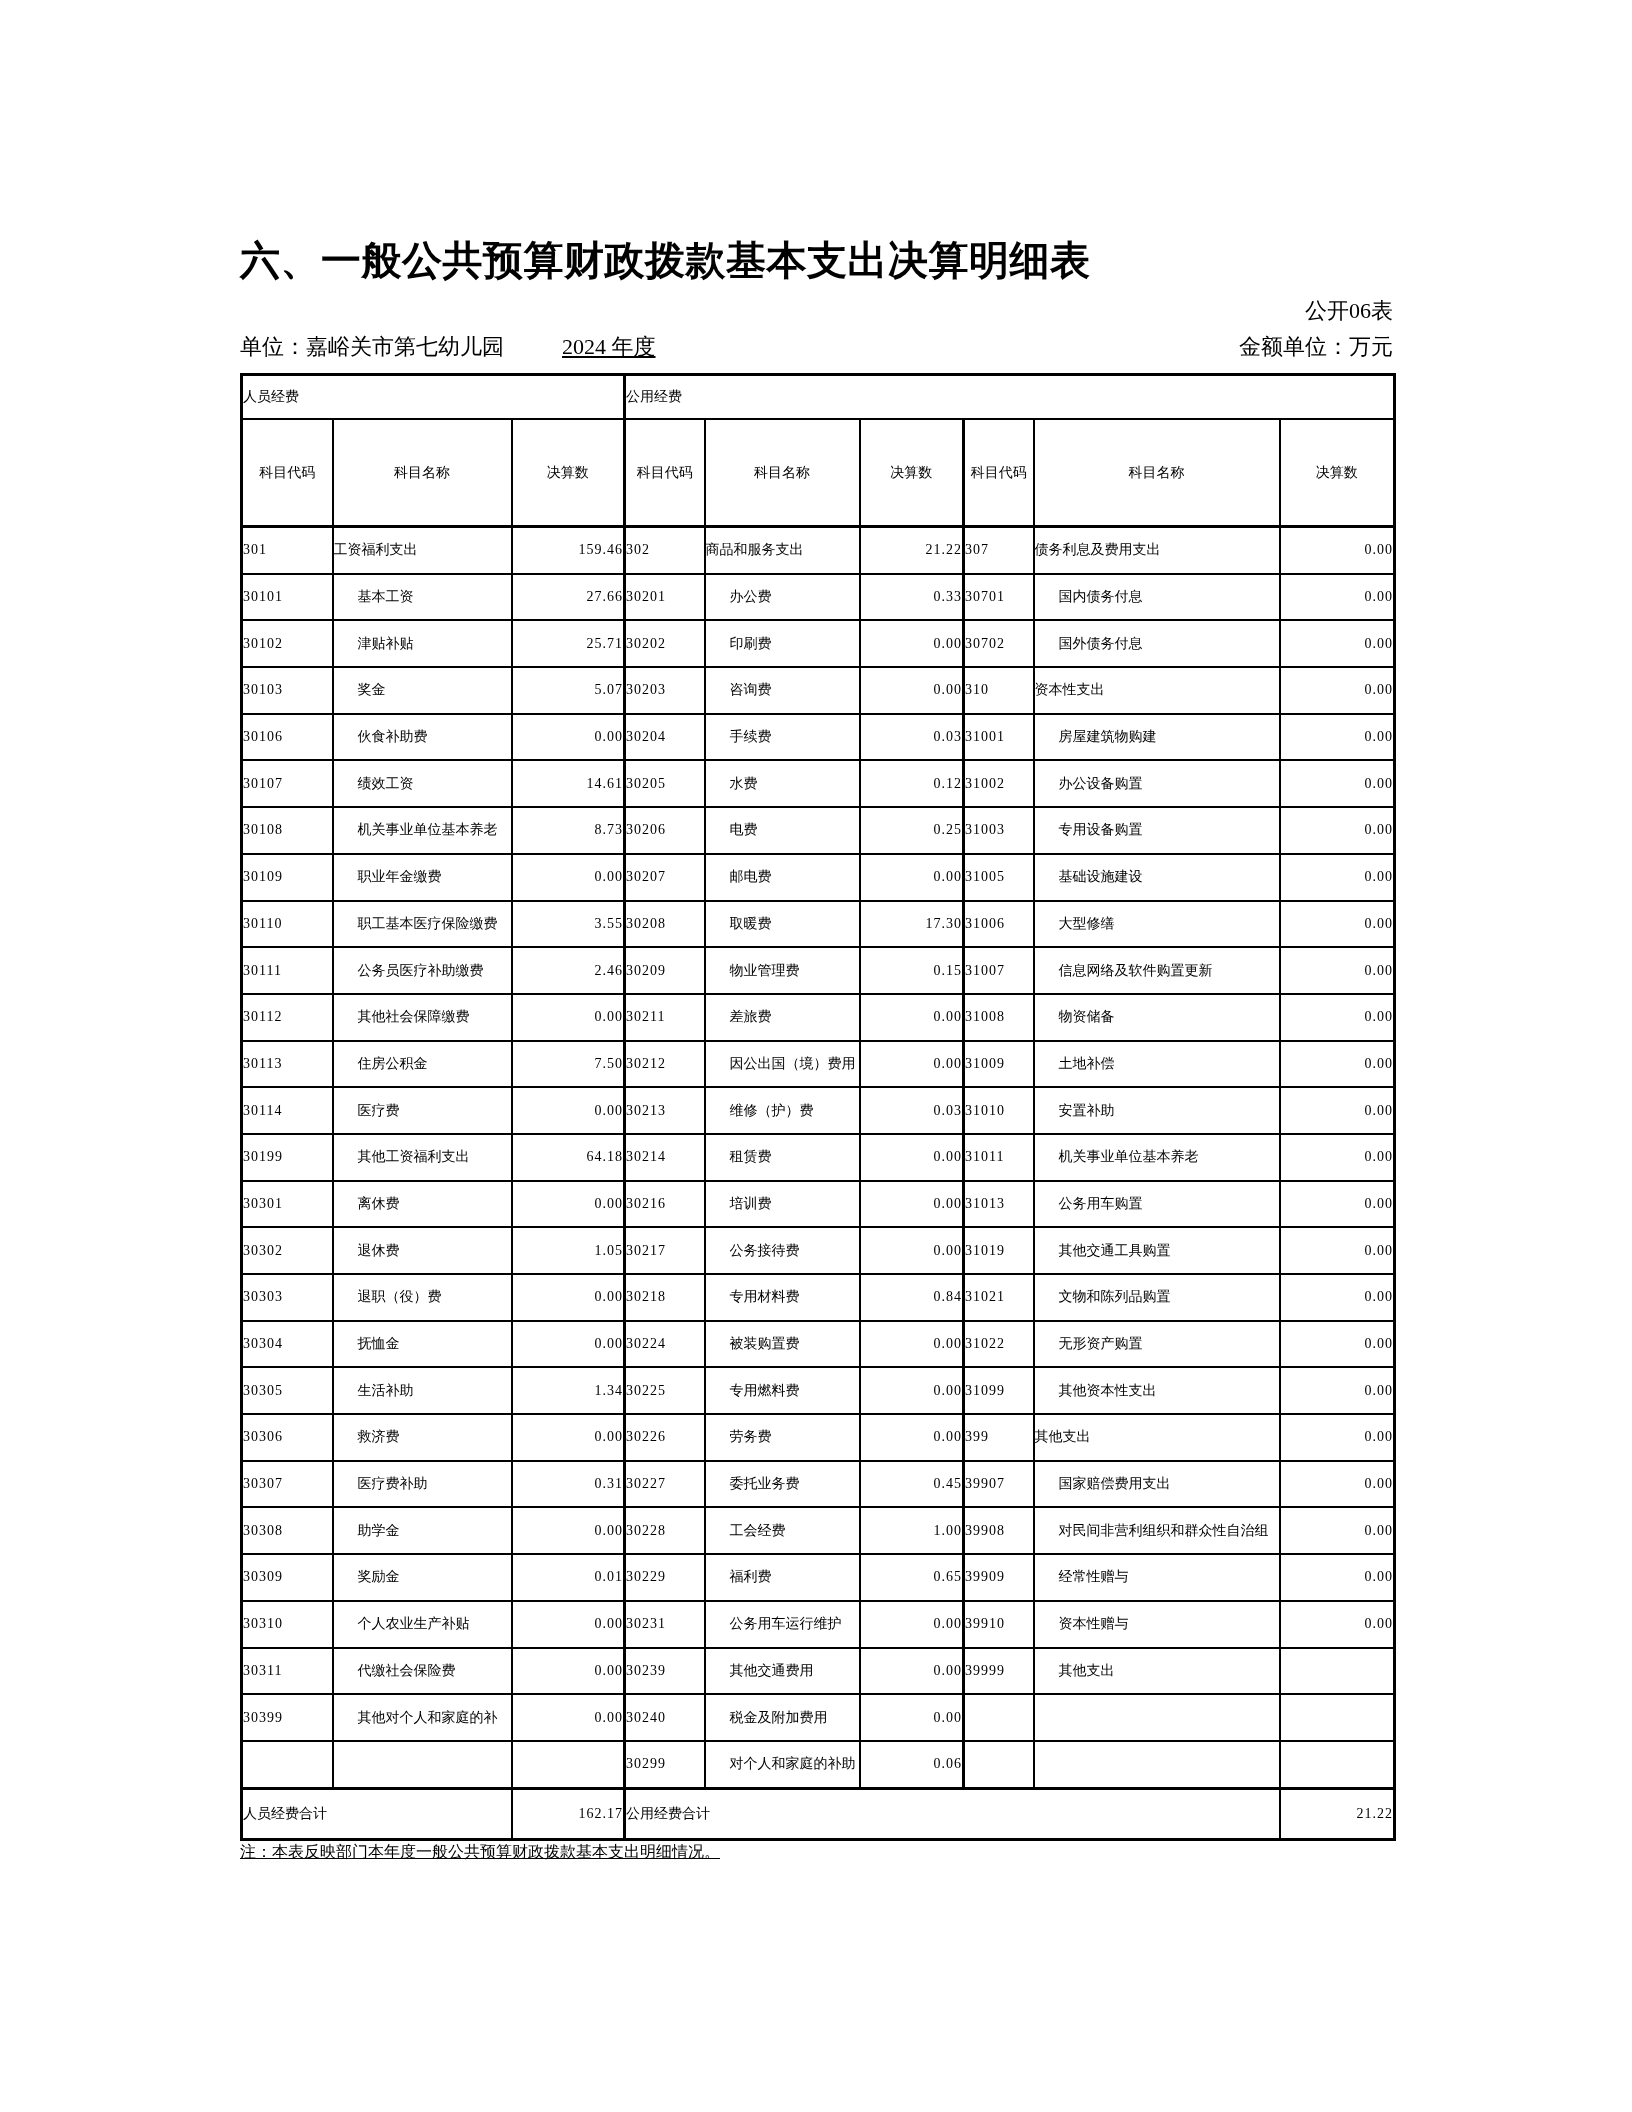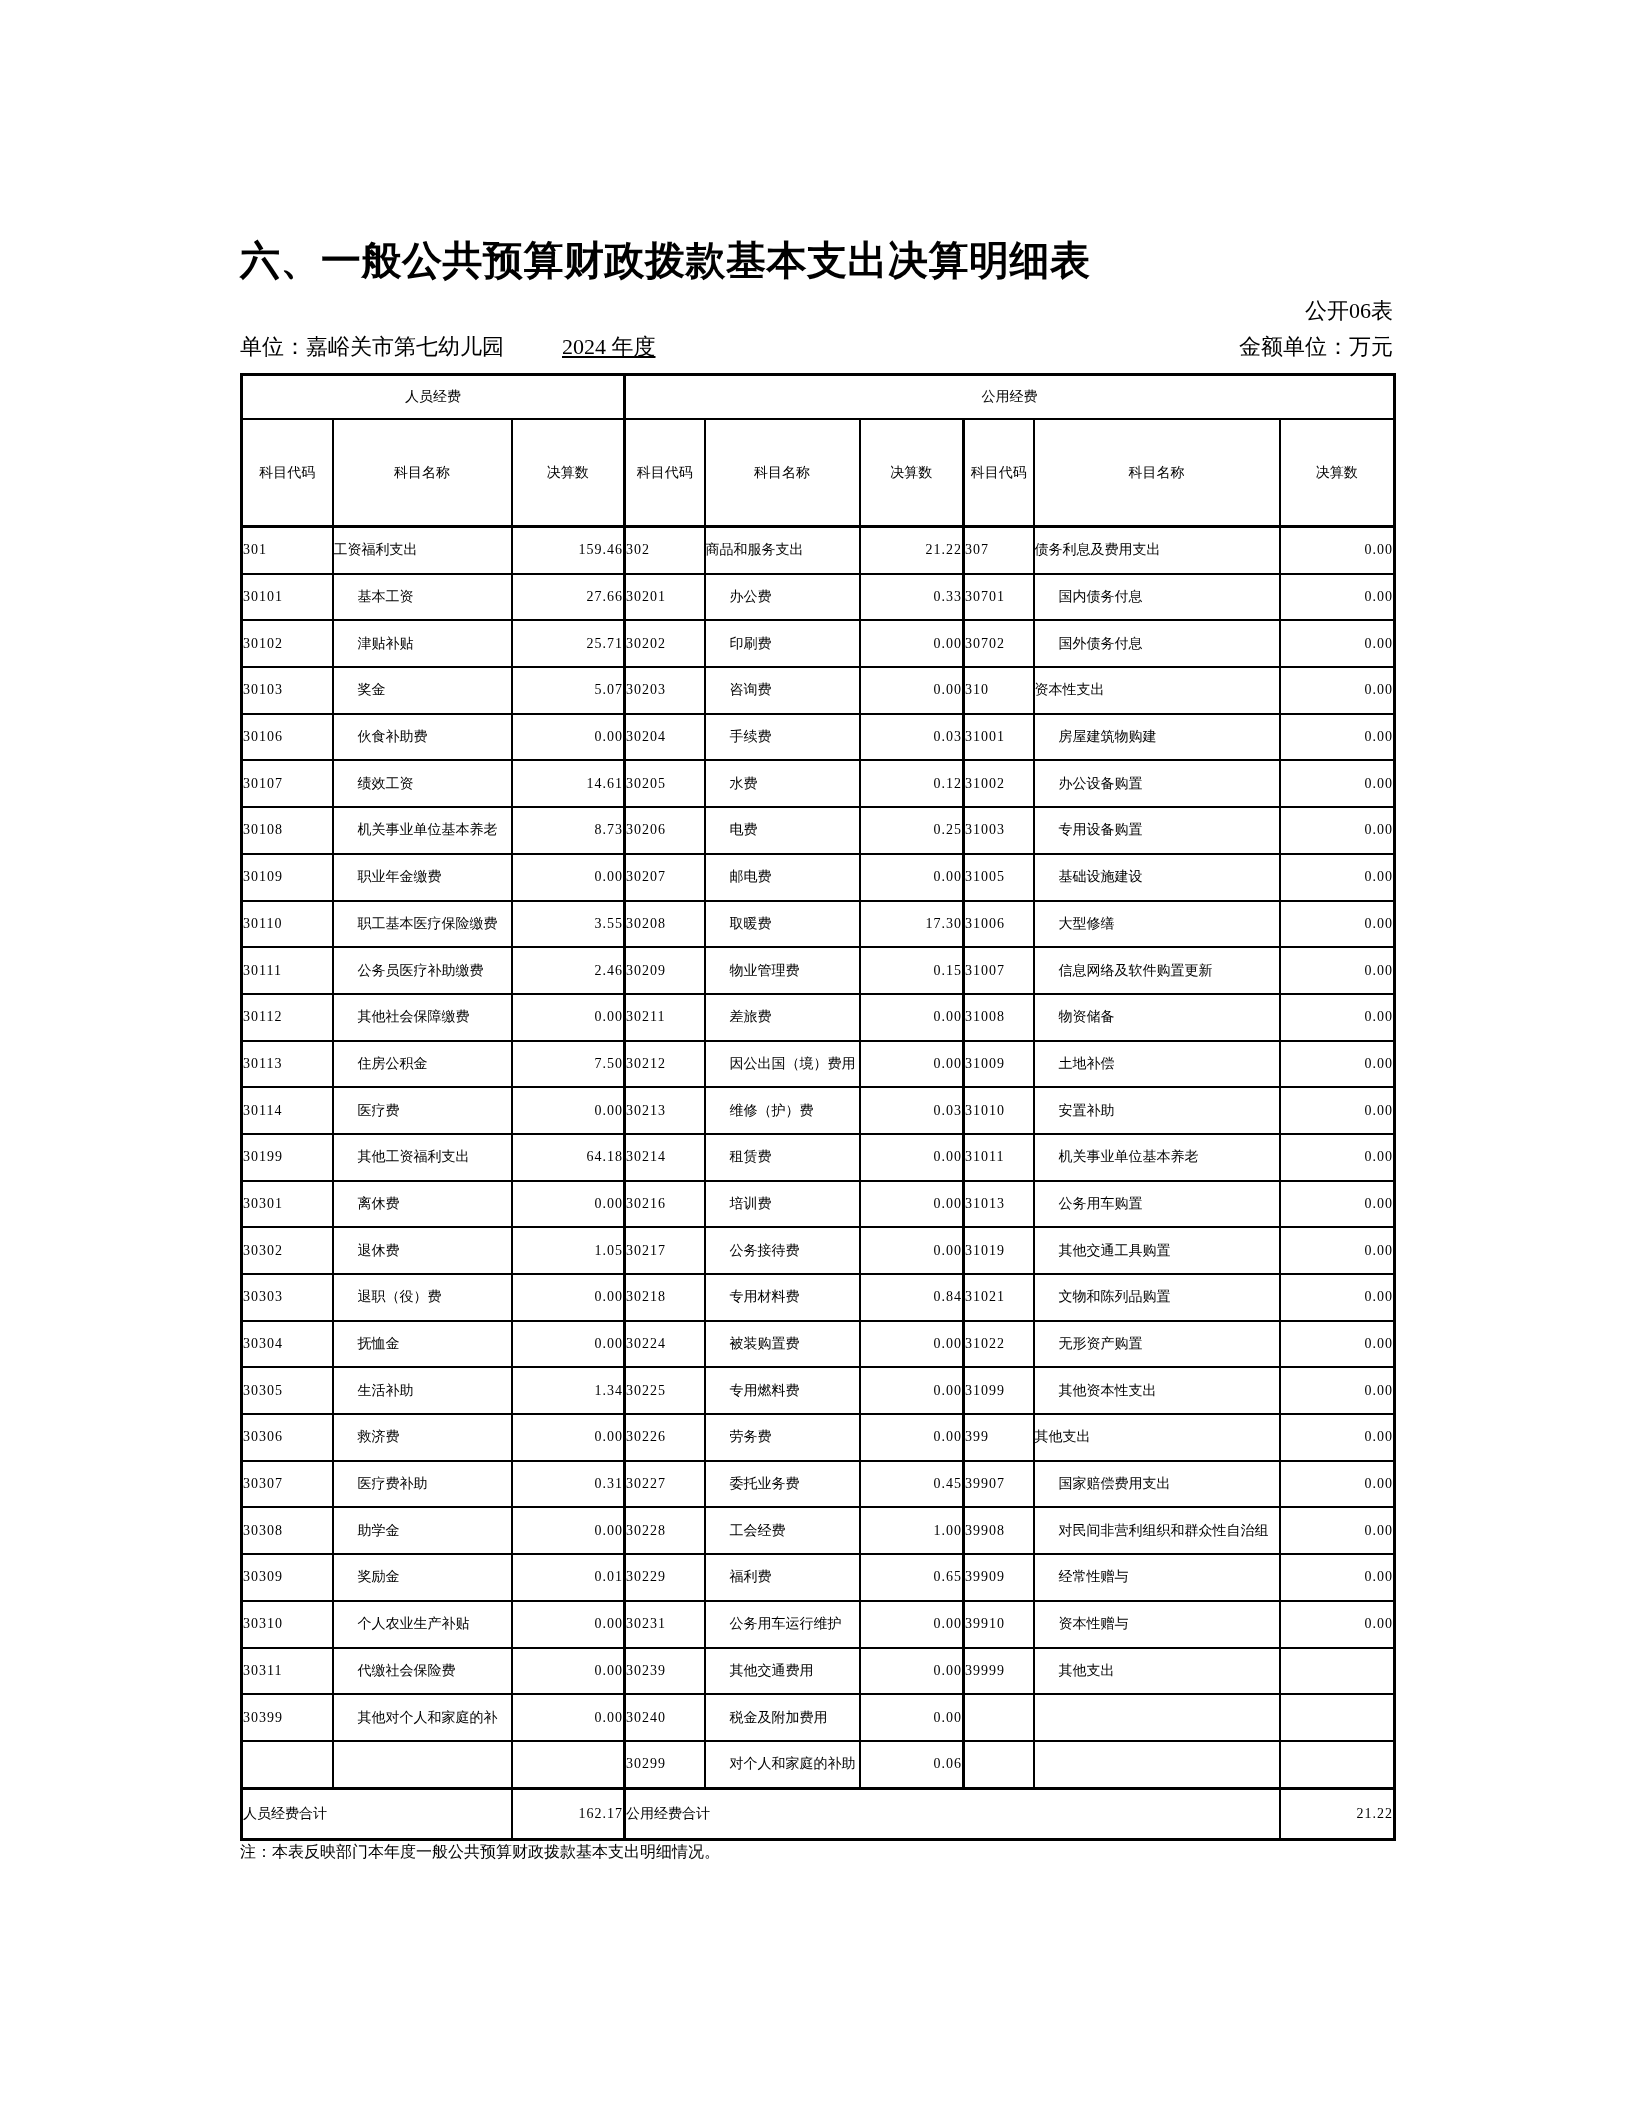--- a/index.html
+++ b/index.html
@@ -45,35 +45,36 @@
     border: 3px solid #000;
     font-size: 14px;
   }
   table.budget th, table.budget td {
     border: 2px solid #000;
     overflow: hidden;
     white-space: nowrap;
     padding: 0;
     font-weight: normal;
   }
-  tr.group-row th { height: 42px; text-align: center; }
+  tr.group-row th { height: 42px; text-align: left; }
   tr.header-row th { height: 105px; border-bottom: 3px solid #000; }
   tr.data-row td { height: 44.7px; }
   td.cell-code  { padding-left: 10px; letter-spacing: 1px; }
   td.cell-name  { padding-left: 8px; }
   td.cell-name.indent { padding-left: 24px; }
   td.cell-value { text-align: right; padding-right: 12px; letter-spacing: 1px; }
   .grp-sep { border-left: 3px solid #000 !important; }
   tr.totals-row td { height: 48px; border-top: 3px solid #000; }
   td.total-label { }
   .note-line {
     position: absolute;
     left: 240px; top: 1842px;
     font-size: 16px;
     white-space: nowrap;
+    text-decoration: underline;
   }
 </style>
 </head>
 <body>
 
 <div class="page-title">六、一般公共预算财政拨款基本支出决算明细表</div>
 
 <div class="table-code-line">公开06表</div>
 
 <div class="info-line">

